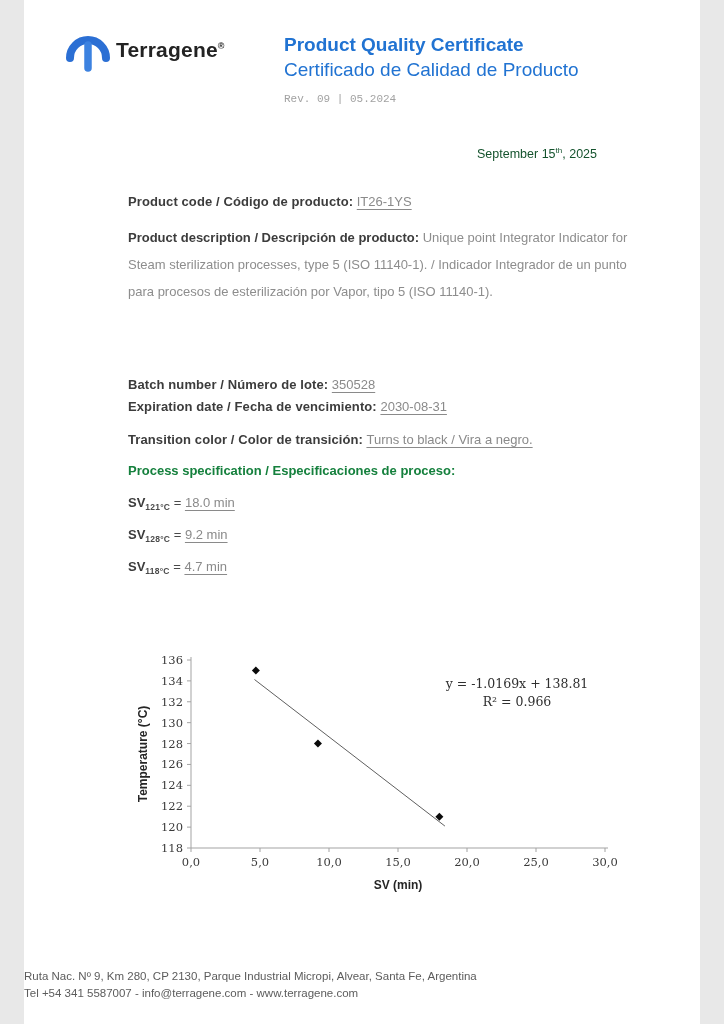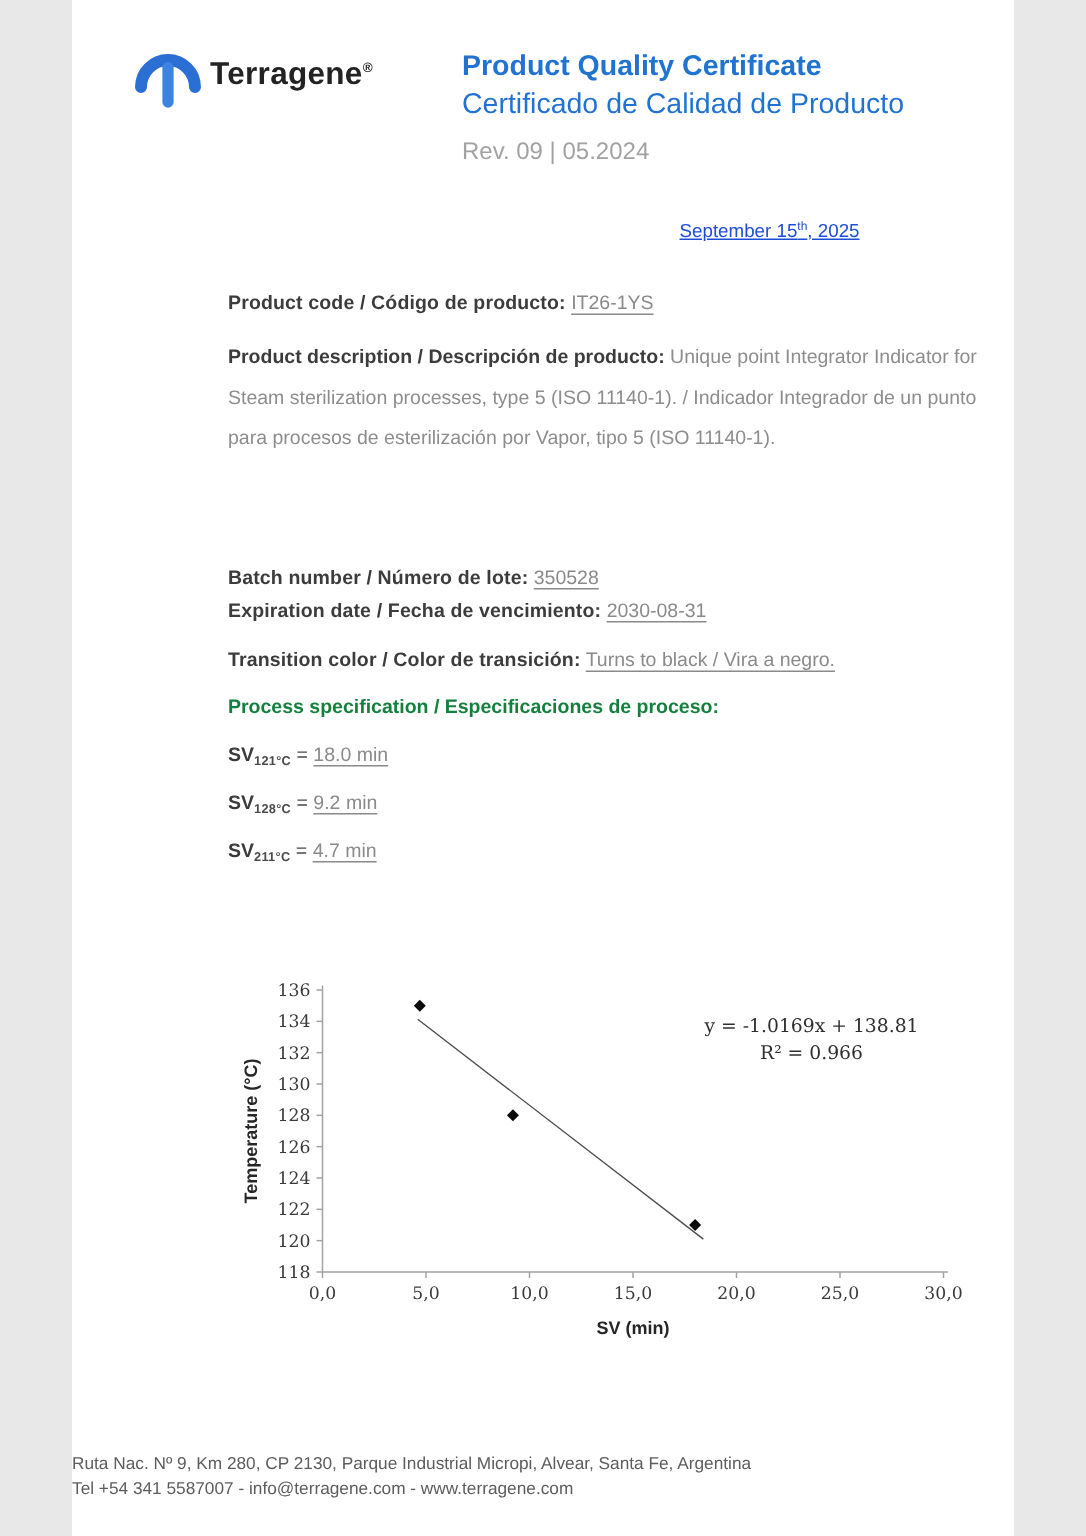--- a/index.html
+++ b/index.html
@@ -1,28 +1,28 @@
 <!DOCTYPE html>
 <html><head>
 <meta charset="utf-8">
 <style>
   html,body{margin:0;padding:0;background:#e8e8e8;}
   .page{
-    position:relative;width:628px;height:1024px;background:#ffffff;
+    position:relative;width:676px;height:1024px;background:#ffffff;
     font-family:"Liberation Sans",sans-serif;color:#3f3f3f;overflow:hidden;
     margin:0 auto;
   }
   .abs{position:absolute;}
   
   .brand-text{font-size:21px;font-weight:bold;color:#232323;letter-spacing:.2px;}
   .brand-text sup{font-size:9px;}
   .title-en{font-size:19px;font-weight:bold;color:var(--accent);}
   .title-es{font-size:19px;font-weight:normal;color:var(--accent);margin-top:3px;}
-  .revision{font-size:16px;color:#a2a2a2;margin-top:12px;}
-  .cert-date{font-size:12.5px;color:#1d4ed8;text-decoration:underline;}
+  .revision{font-size:11px;color:#a2a2a2;margin-top:12px;font-family:Liberation Mono, monospace;}
+  .cert-date{font-size:12.5px;color:#14532d;}
   .cert-date sup{font-size:8px;}
   
   .field{font-size:13px;line-height:20px;white-space:nowrap;}
   .field .lbl{font-weight:bold;color:#3c3c3c;letter-spacing:.1px;}
   .field .val{color:#8a8a8a;text-decoration:underline;text-underline-offset:3px;}
   .desc{font-size:13px;line-height:27px;width:522px;white-space:normal;}
   .desc .lbl{font-weight:bold;color:#3c3c3c;}
   .desc .val-plain{color:#8d8d8d;text-decoration:none;}
   .bold-line{font-size:13px;font-weight:bold;color:#15803d;}
   .sv-row{font-size:13px;color:#4a4a4a;}
@@ -83,21 +83,21 @@
 
   <div class="abs bold-line" style="left:104px;top:463px;">Process specification / Especificaciones de proceso:</div>
 
   <div class="abs sv-row" style="left:104px;top:495px;">
     <span class="sv">SV</span><span class="sub">121°C</span><span> = </span><span class="val">18.0 min</span>
   </div>
   <div class="abs sv-row" style="left:104px;top:527px;">
     <span class="sv">SV</span><span class="sub">128°C</span><span> = </span><span class="val">9.2 min</span>
   </div>
   <div class="abs sv-row" style="left:104px;top:559px;">
-    <span class="sv">SV</span><span class="sub">211°C</span><span> = </span><span class="val">4.7 min</span>
+    <span class="sv">SV</span><span class="sub">118°C</span><span> = </span><span class="val">4.7 min</span>
   </div>
 
   <div class="abs chart-wrap">
     <svg id="sv-chart" width="500" height="255" viewBox="0 0 500 255">
         <line x1="58" y1="9" x2="58" y2="200" stroke="#a3a3a3" stroke-width="1"></line>
         <line x1="58" y1="200" x2="475" y2="200" stroke="#a3a3a3" stroke-width="1"></line>
         <line x1="54" y1="200" x2="58" y2="200" stroke="#a3a3a3" stroke-width="1"></line>
         <text x="50" y="204" fill="#3a3a3a" text-anchor="end" font-size="11.5" font-family="&quot;DejaVu Serif&quot;, serif">118</text>
         <line x1="54" y1="179.11111111111111" x2="58" y2="179.11111111111111" stroke="#a3a3a3" stroke-width="1"></line>
         <text x="50" y="183.11111111111111" fill="#3a3a3a" text-anchor="end" font-size="11.5" font-family="&quot;DejaVu Serif&quot;, serif">120</text>

